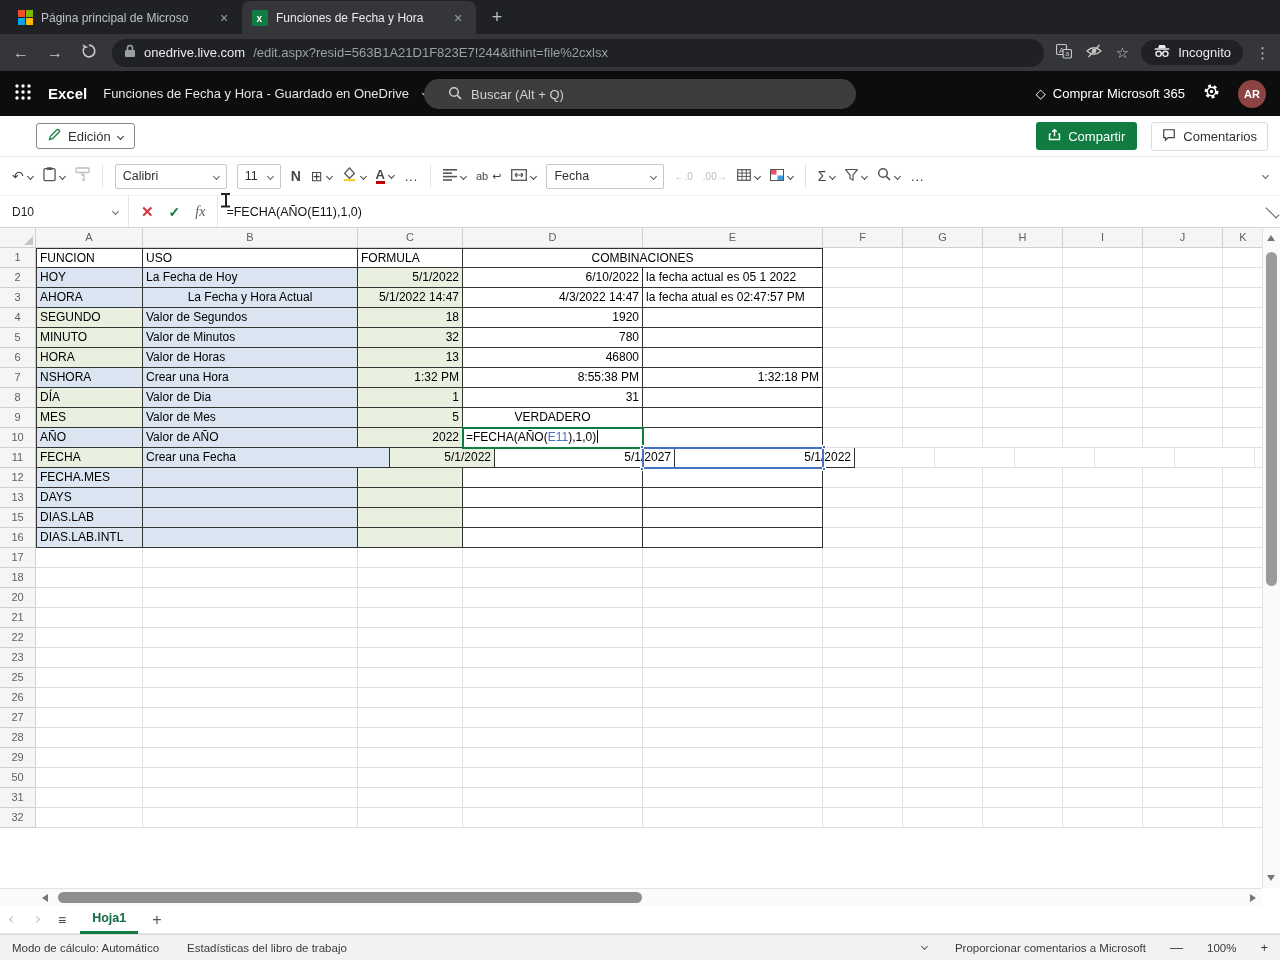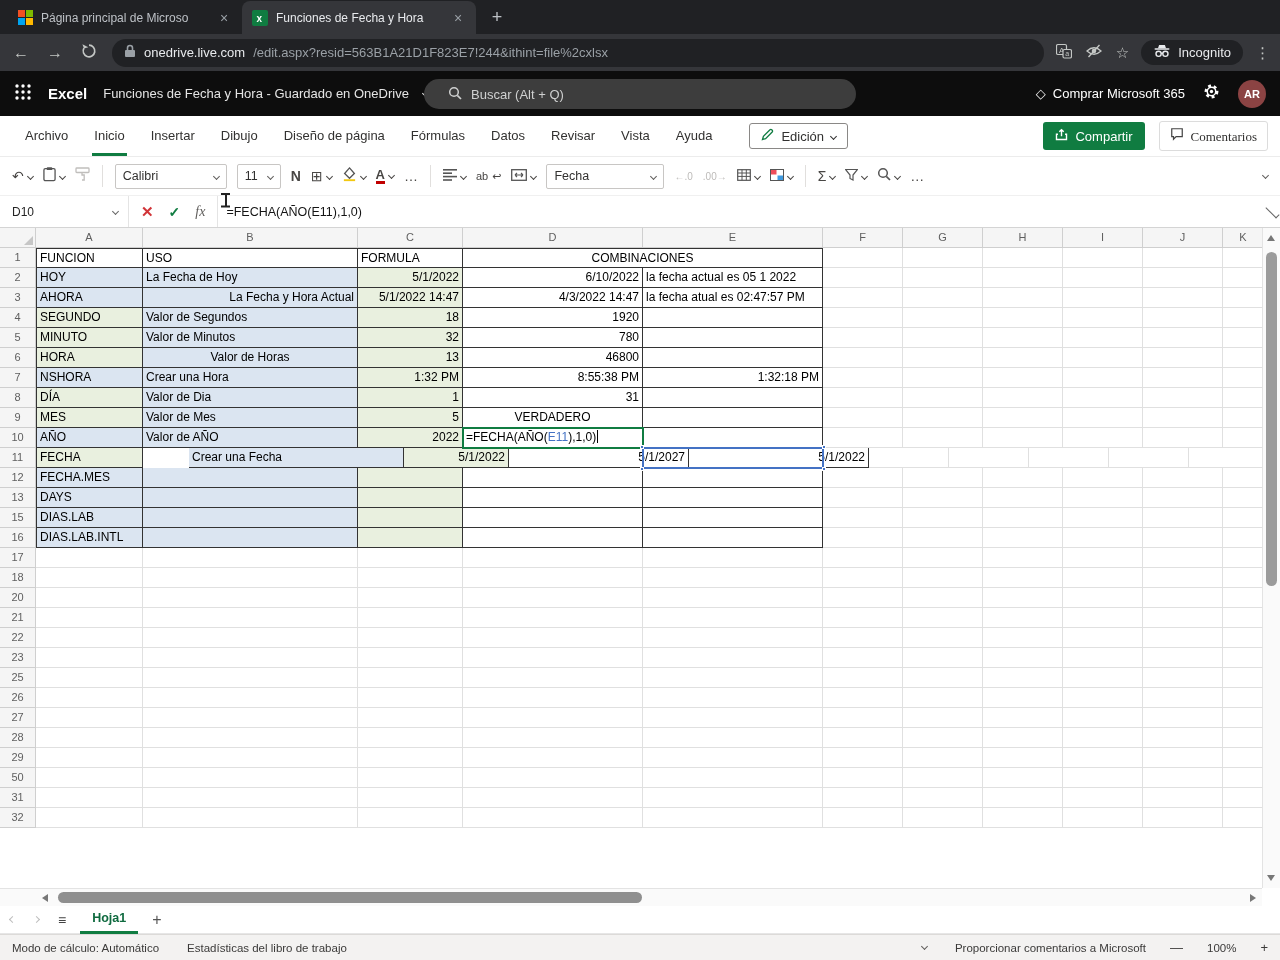--- a/index.html
+++ b/index.html
@@ -40,21 +40,21 @@
   .buy{display:flex;align-items:center;gap:7px;font-size:13px;color:#fff;}
   .avatar{width:28px;height:28px;border-radius:50%;background:#8b4343;display:flex;align-items:center;justify-content:center;font-size:11px;font-weight:700;color:#fff;}
 
   
   .ribbonrow{position:absolute;top:116px;left:0;right:0;height:41px;background:#fff;display:flex;align-items:center;padding:0 12px;border-bottom:1px solid #ececec;}
   .rtab{padding:0 13px;font-size:13px;color:#323130;height:40px;line-height:40px;position:relative;white-space:nowrap;}
   .rtab.active::after{content:"";position:absolute;left:11px;right:11px;bottom:0;height:3px;background:var(--green);}
   .editbtn{margin-left:24px;display:flex;align-items:center;gap:7px;border:1px solid #8a8886;border-radius:3px;padding:4px 11px;font-size:13px;color:#323130;}
   .right-btns{margin-left:auto;display:flex;align-items:center;gap:14px;}
   .sharebtn{background:var(--green);color:#fff;display:flex;align-items:center;gap:7px;padding:6px 12px;border-radius:3px;font-size:13px;}
-  .commentbtn{display:flex;align-items:flex-end;gap:7px;padding:5px 10px;border:1px solid #dcdcdc;border-radius:3px;font-size:13px;color:#323130;font-family:Liberation Serif, serif;}
+  .commentbtn{display:flex;align-items:center;gap:7px;padding:5px 10px;border:1px solid #dcdcdc;border-radius:3px;font-size:13px;color:#323130;}
   .chev{width:5px;height:5px;border-right:1.4px solid currentColor;border-bottom:1.4px solid currentColor;transform:rotate(45deg);display:inline-block;flex:none;}
   .chev-l{transform:rotate(135deg);}
   .chev-r{transform:rotate(-45deg);}
 
   
   .toolbar{position:absolute;top:157px;left:0;right:0;height:39px;background:#fff;display:flex;align-items:center;padding:0 12px;gap:10px;border-bottom:1px solid #f0f0f0;}
   .tb{display:flex;align-items:center;gap:4px;color:#484644;flex:none;}
   .glyph{font-size:14px;line-height:1;}
   .sep{width:1px;height:22px;background:#e1dfdd;margin:0 2px;flex:none;}
   .combo{border:1px solid #c8c6c4;border-radius:2px;height:25px;display:flex;align-items:center;padding:0 7px;font-size:12.5px;color:#323130;gap:6px;}
@@ -232,32 +232,20 @@
       <span><svg width="17" height="17" viewBox="0 0 16 16">
             <circle cx="8" cy="8" r="5.2" fill="none" stroke="#fff" stroke-width="2.6" stroke-dasharray="2.6 2.6"></circle>
             <circle cx="8" cy="8" r="4" fill="none" stroke="#fff" stroke-width="1.4"></circle>
             <circle cx="8" cy="8" r="1.6" fill="#fff"></circle>
           </svg></span>
       <span class="avatar">AR</span>
     </div>
   </div>
 
   <div class="ribbonrow">
-    <div style="display:flex;">
-        <div class="rtab">Archivo</div>
-        <div class="rtab active">Inicio</div>
-        <div class="rtab">Insertar</div>
-        <div class="rtab">Dibujo</div>
-        <div class="rtab">Diseño de página</div>
-        <div class="rtab">Fórmulas</div>
-        <div class="rtab">Datos</div>
-        <div class="rtab">Revisar</div>
-        <div class="rtab">Vista</div>
-        <div class="rtab">Ayuda</div>
-      </div>
     <div class="editbtn">
       <span><svg width="13" height="13" viewBox="0 0 13 13">
             <path d="M1.5 11.5 l0.9-3.1 L9 1.8 a1.2 1.2 0 0 1 1.7 0 l0.5 0.5 a1.2 1.2 0 0 1 0 1.7 L4.6 10.6 z" fill="none" stroke="#107c41" stroke-width="1.3"></path>
           </svg></span>
       <span>Edición</span>
       <span class="chev"></span>
     </div>
     <div class="right-btns">
       <div class="sharebtn">
         <span><svg width="13" height="13" viewBox="0 0 14 14">
@@ -438,21 +426,21 @@
           <div class="cell" style="width: 80px;"></div>
           <div class="cell" style="width: 80px;"></div>
           <div class="cell" style="width: 80px;"></div>
           <div class="cell" style="width: 80px;"></div>
           <div class="cell" style="width: 80px;"></div>
           <div class="cell" style="width: 41px;"></div>
         </div>
         <div class="grow">
           <div class="rowhdr">3</div>
           <div class="cell tbl bl fb" style="text-align: left; width: 107px;">AHORA</div>
-          <div class="cell tbl fb" style="text-align: right; width: 215px;">La Fecha y Hora Actual</div>
+          <div class="cell tbl fb" style="text-align: center; width: 215px;">La Fecha y Hora Actual</div>
           <div class="cell tbl fg" style="text-align: right; width: 105px;">5/1/2022 14:47</div>
           <div class="cell tbl" style="text-align: right; width: 180px;">4/3/2022 14:47</div>
           <div class="cell tbl" style="text-align: left; width: 180px;">la fecha atual es 02:47:57 PM</div>
           <div class="cell" style="width: 80px;"></div>
           <div class="cell" style="width: 80px;"></div>
           <div class="cell" style="width: 80px;"></div>
           <div class="cell" style="width: 80px;"></div>
           <div class="cell" style="width: 80px;"></div>
           <div class="cell" style="width: 41px;"></div>
         </div>
@@ -480,21 +468,21 @@
           <div class="cell" style="width: 80px;"></div>
           <div class="cell" style="width: 80px;"></div>
           <div class="cell" style="width: 80px;"></div>
           <div class="cell" style="width: 80px;"></div>
           <div class="cell" style="width: 80px;"></div>
           <div class="cell" style="width: 41px;"></div>
         </div>
         <div class="grow">
           <div class="rowhdr">6</div>
           <div class="cell tbl bl fg" style="text-align: left; width: 107px;">HORA</div>
-          <div class="cell tbl fb" style="text-align: center; width: 215px;">Valor de Horas</div>
+          <div class="cell tbl fb" style="text-align: left; width: 215px;">Valor de Horas</div>
           <div class="cell tbl fg" style="text-align: right; width: 105px;">13</div>
           <div class="cell tbl" style="text-align: right; width: 180px;">46800</div>
           <div class="cell tbl" style="text-align: right; width: 180px;"></div>
           <div class="cell" style="width: 80px;"></div>
           <div class="cell" style="width: 80px;"></div>
           <div class="cell" style="width: 80px;"></div>
           <div class="cell" style="width: 80px;"></div>
           <div class="cell" style="width: 80px;"></div>
           <div class="cell" style="width: 41px;"></div>
         </div>
@@ -550,21 +538,21 @@
           <div class="cell" style="width: 80px;"></div>
           <div class="cell" style="width: 80px;"></div>
           <div class="cell" style="width: 80px;"></div>
           <div class="cell" style="width: 80px;"></div>
           <div class="cell" style="width: 80px;"></div>
           <div class="cell" style="width: 41px;"></div>
         </div>
         <div class="grow">
           <div class="rowhdr">11</div>
           <div class="cell tbl bl fg" style="text-align: left; width: 107px;">FECHA</div>
-          <div class="cell tbl fb" style="text-align: left; width: 215px; margin-left: 46px;">Crear una Fecha</div>
+          <div class="cell tbl fb" style="text-align: left; width: 247px;">Crear una Fecha</div>
           <div class="cell tbl fg" style="text-align: right; width: 105px;">5/1/2022</div>
           <div class="cell tbl" style="text-align: right; width: 180px;">5/1/2027</div>
           <div class="cell tbl" style="text-align: right; width: 180px;">5/1/2022</div>
           <div class="cell" style="width: 80px;"></div>
           <div class="cell" style="width: 80px;"></div>
           <div class="cell" style="width: 80px;"></div>
           <div class="cell" style="width: 80px;"></div>
           <div class="cell" style="width: 80px;"></div>
           <div class="cell" style="width: 41px;"></div>
         </div>

